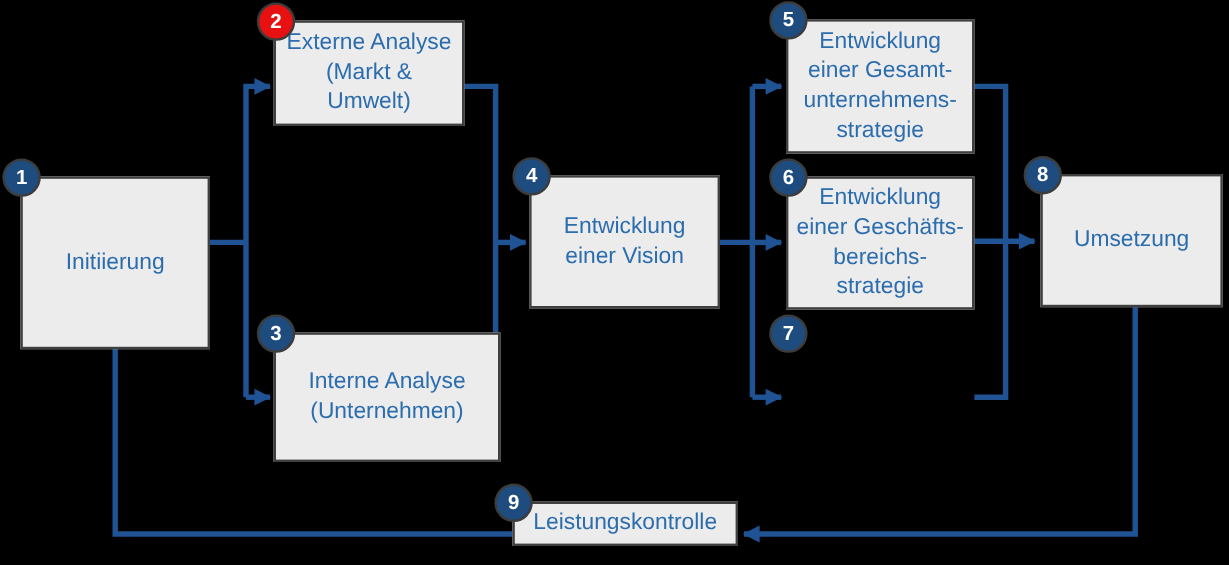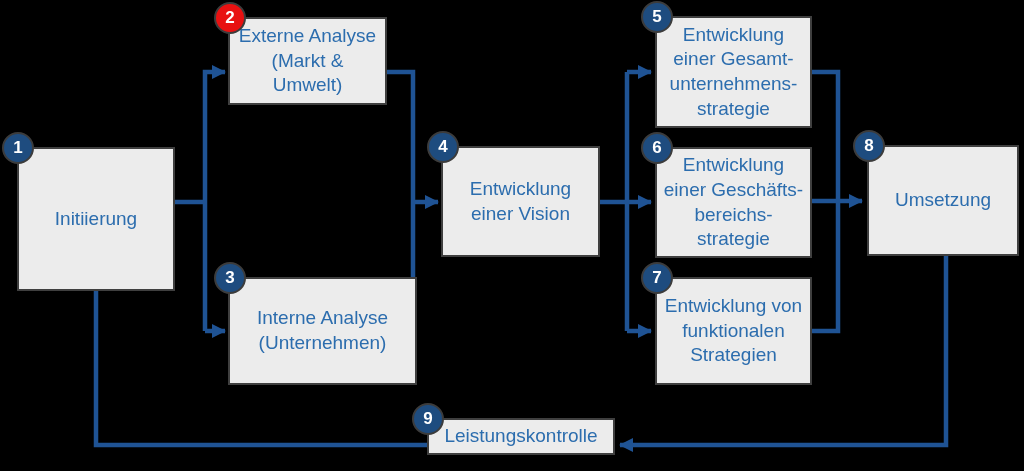--- a/index.html
+++ b/index.html
@@ -127,25 +127,20 @@
 einer Gesamt-
 unternehmens-
 strategie</span>
   </div>
   <div id="box6" class="flow-box">
     <span class="box-label">Entwicklung
 einer Geschäfts-
 bereichs-
 strategie</span>
   </div>
-  <div id="box7" class="flow-box">
-    <span class="box-label">Entwicklung von
-funktionalen
-Strategien</span>
-  </div>
   <div id="box8" class="flow-box">
     <span class="box-label">Umsetzung</span>
   </div>
   <div id="box9" class="flow-box">
     <span class="box-label">Leistungskontrolle</span>
   </div>
 
   <div id="badge1" class="badge">1</div>
   <div id="badge2" class="badge badge--highlight">2</div>
   <div id="badge3" class="badge">3</div>

